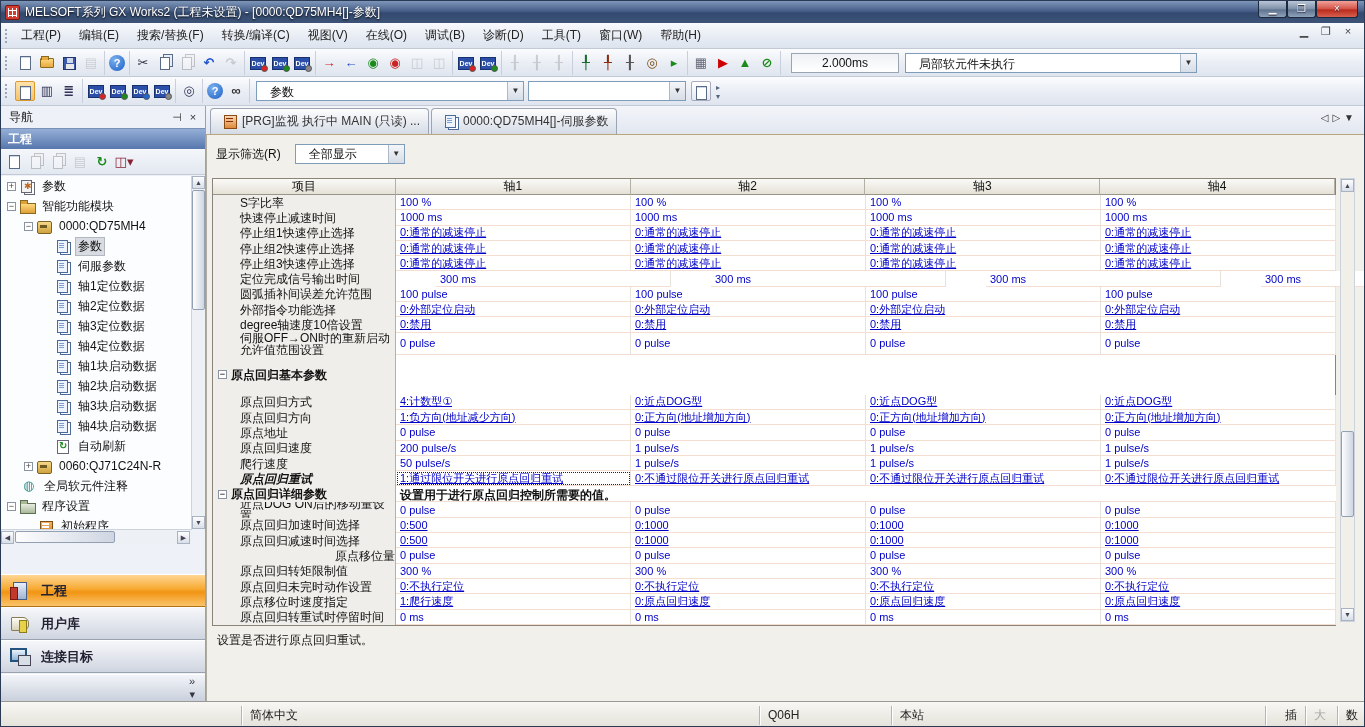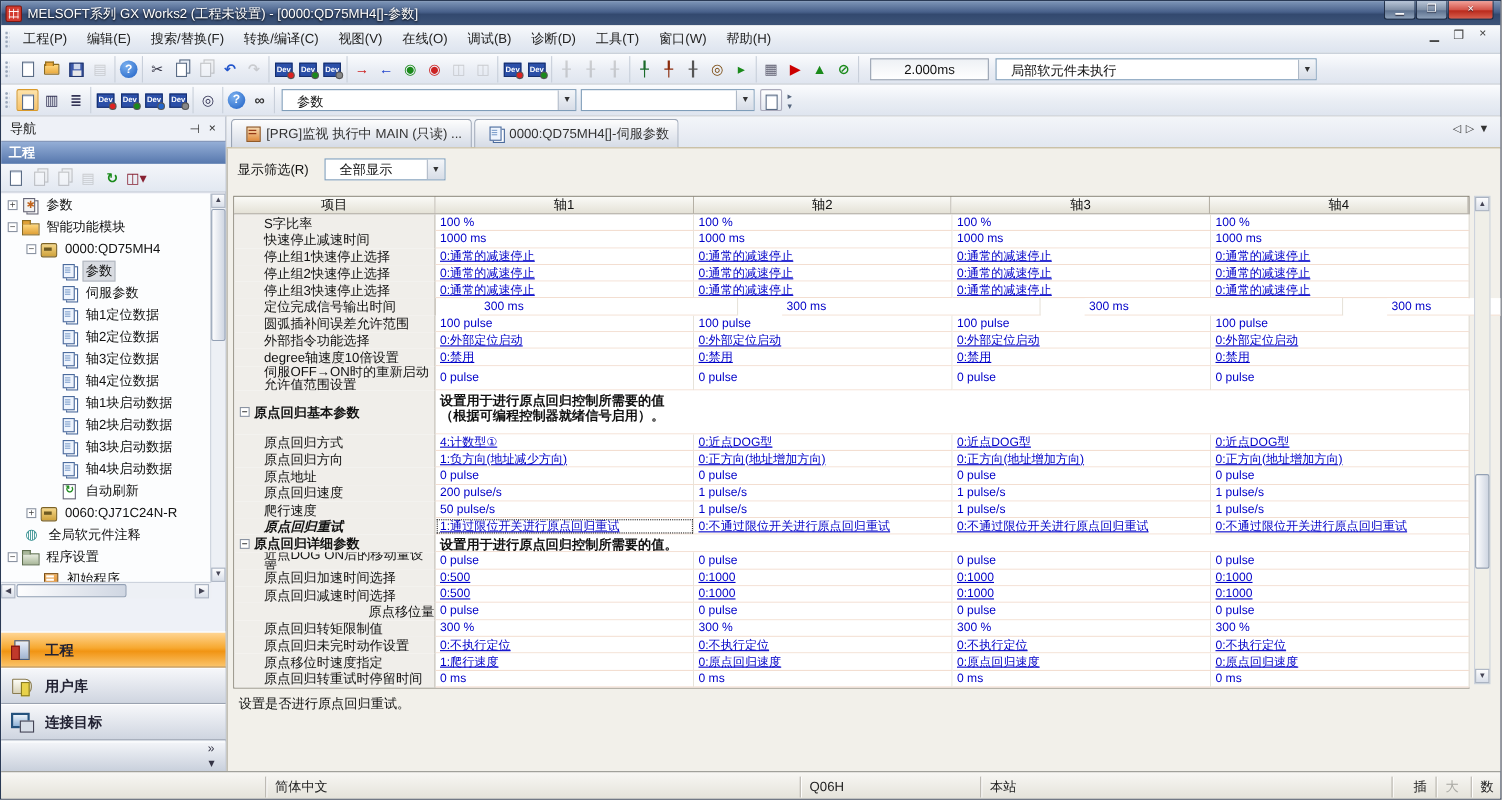--- a/index.html
+++ b/index.html
@@ -616,21 +616,20 @@
               </div>
               <div class="tval" style="height: 100%;">
                 <span>0 pulse</span>
               </div>
             </div>
             <div class="trow" style="height: 40px;">
               <div class="tlabel sec" style="height: 100%;">
                 <span class="expbox">−</span>
                 <span>原点回归基本参数</span>
               </div>
-              <div class="tdesc"><span>设置用于进行原点回归控制所需要的值</span><br><span>（根据可编程控制器就绪信号启用）。</span></div>
             </div>
             <div class="trow" style="height: 15.3px;">
               <div class="tlabel" style="height: 100%;">
                 <span>原点回归方式</span>
               </div>
               <div class="tval u" style="height: 100%;">
                 <span>4:计数型①</span>
               </div>
               <div class="tval u" style="height: 100%;">
                 <span>0:近点DOG型</span>
@@ -876,20 +875,20 @@
           <span class="sthumb" style="top:252px;height:86px;"></span>
           <span class="sbtn" style="bottom:0;">▼</span>
         </div>
         <div id="help-text">设置是否进行原点回归重试。</div>
       </div>
     </div>
   </div>
 
   <div id="statusbar">
       <span class="st-cell" style="left: 240px; width: 58px;">简体中文</span>
-      <span class="st-cell" style="left: 726px; width: 146px;">Q06H</span>
+      <span class="st-cell" style="left: 758px; width: 146px;">Q06H</span>
       <span class="st-cell" style="left: 890px; width: 372px;">本站</span>
       <span class="st-cell" style="left: 1264px; width: 38px; padding-left: 19px;">插入</span>
       <span class="st-cell dim" style="left: 1304px; width: 30px;">大写</span>
       <span class="st-cell" style="left: 1336px; width: 28px;">数字</span>
     </div>
 
 </div>
 
 </body></html>

